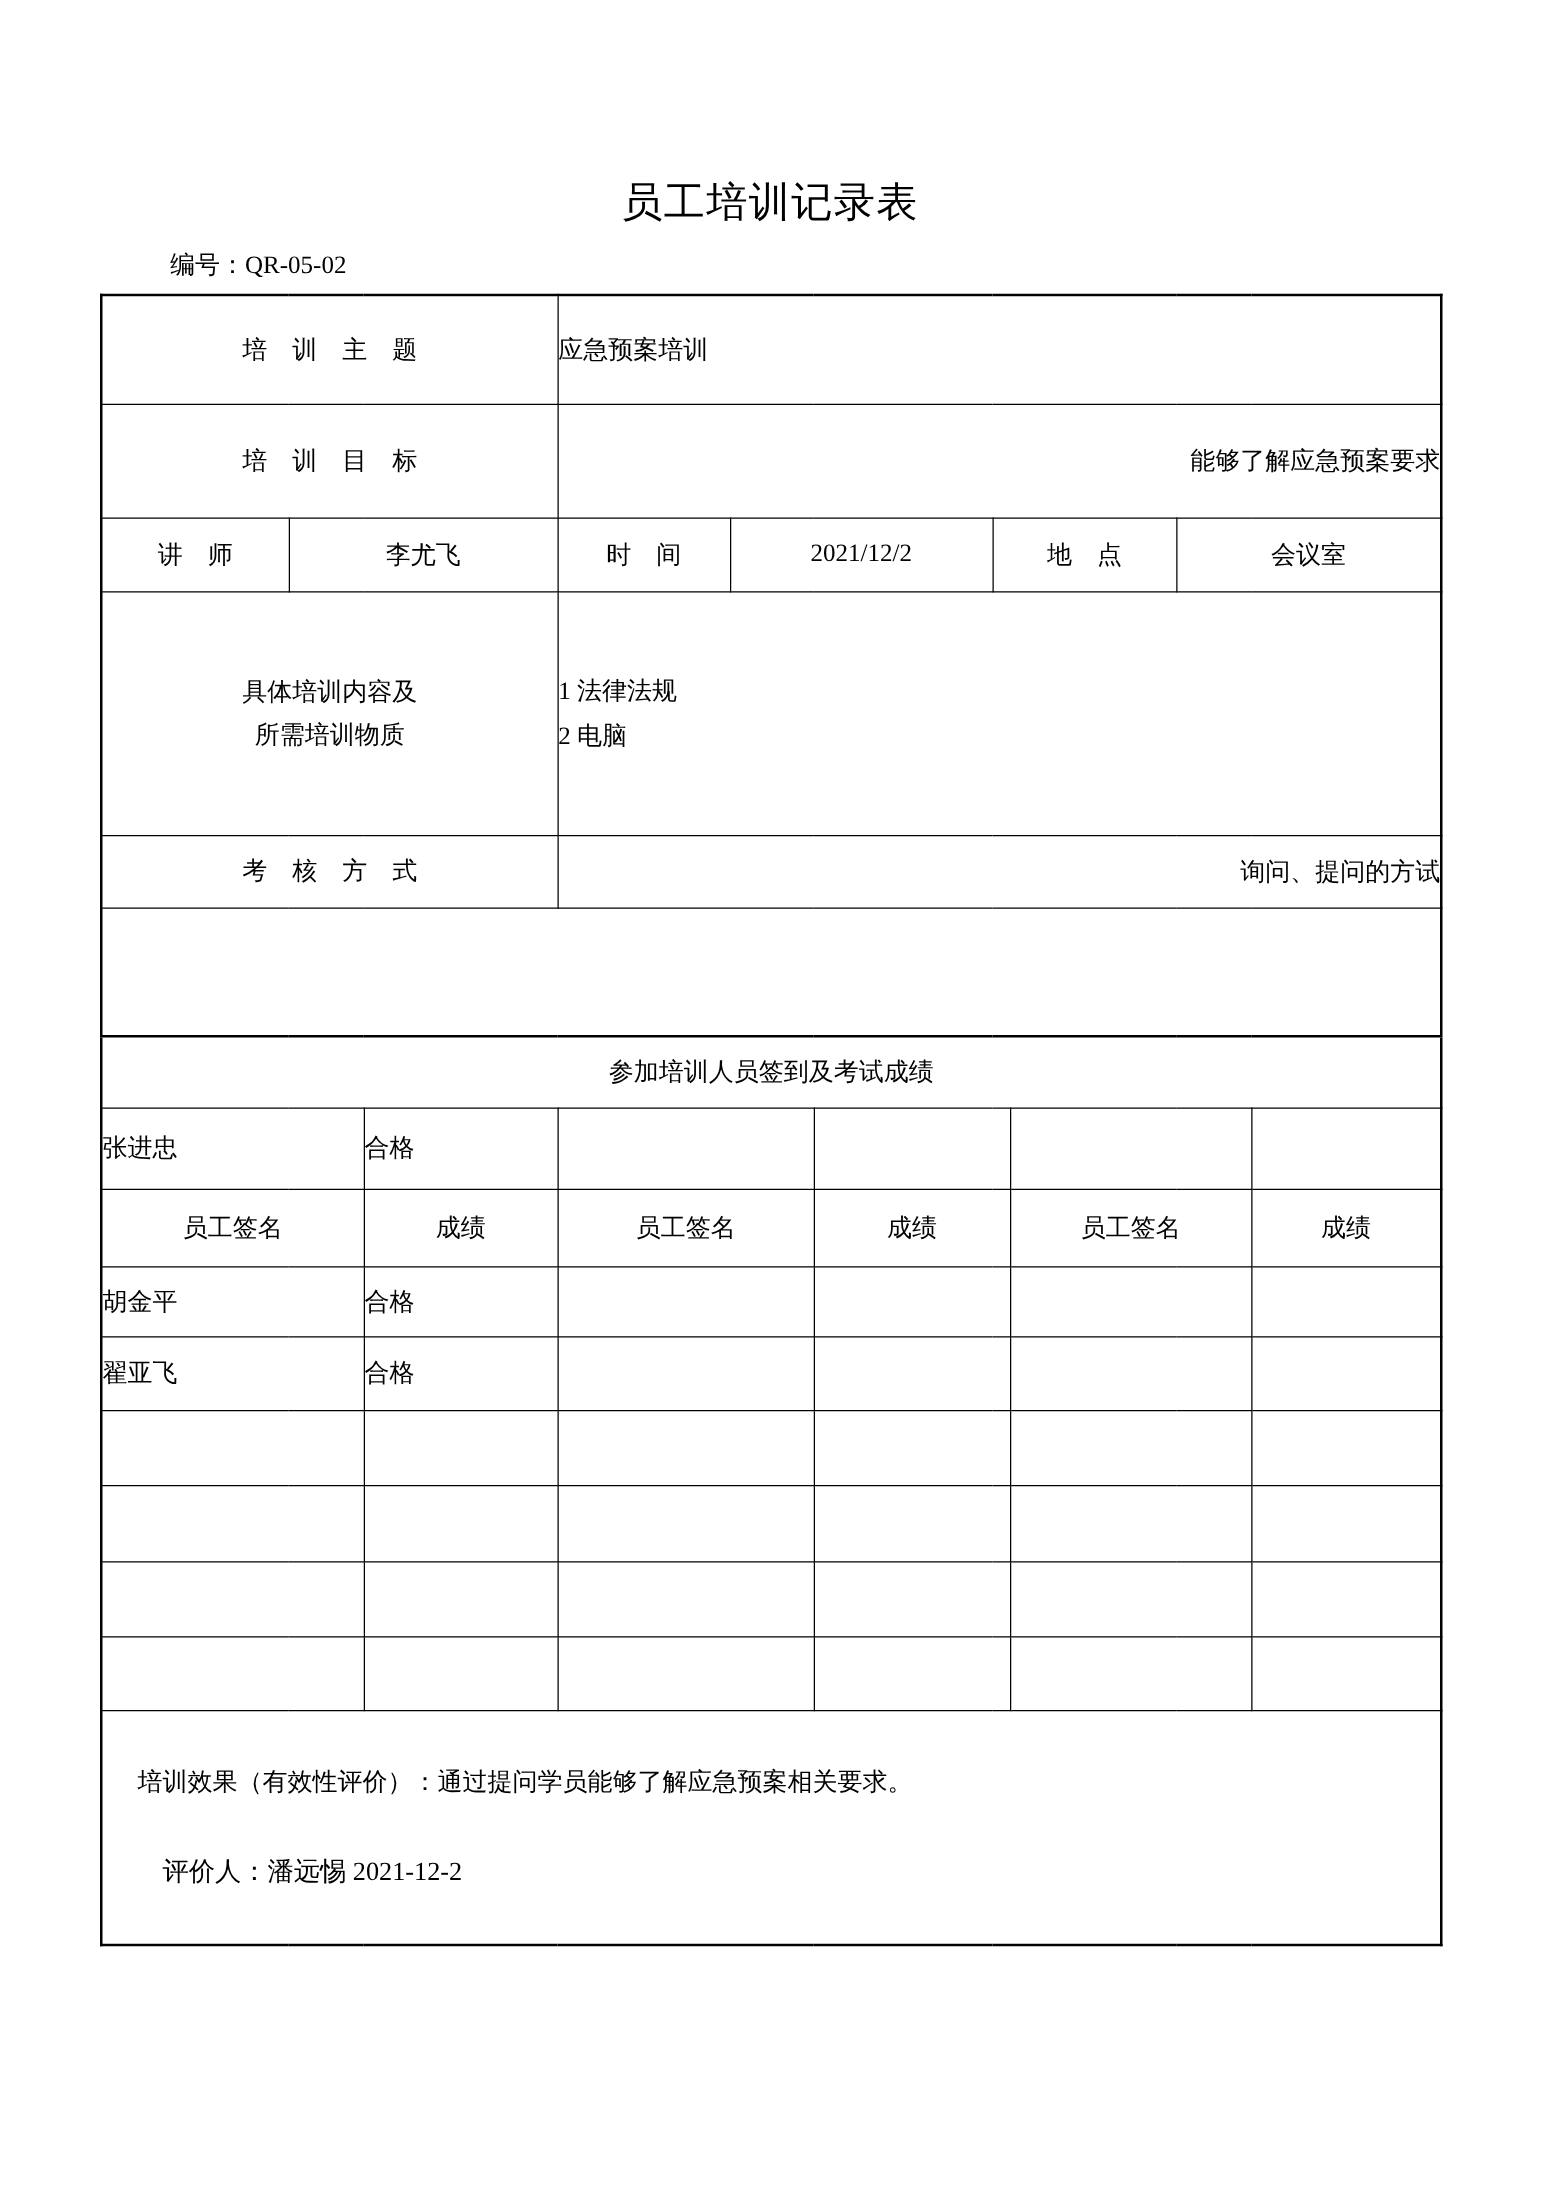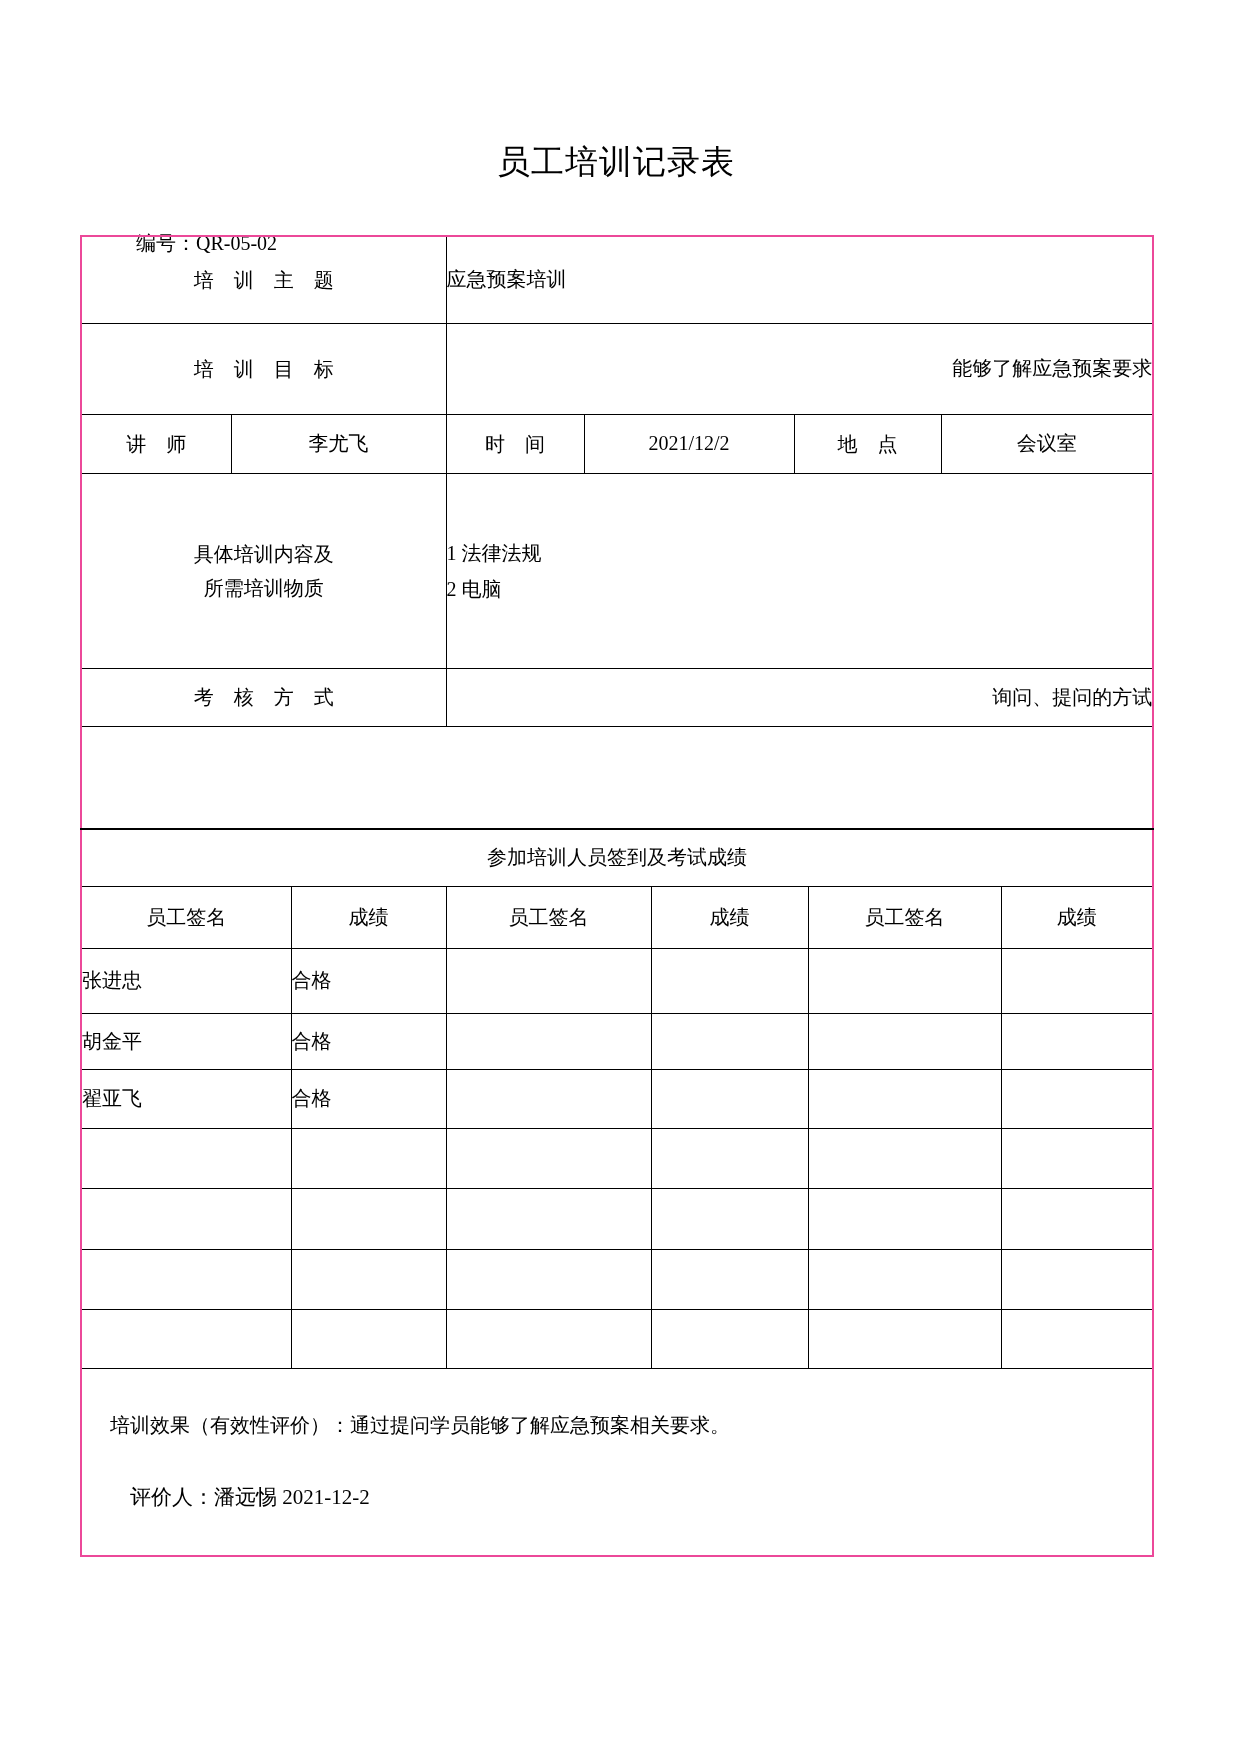--- a/index.html
+++ b/index.html
@@ -8,26 +8,25 @@
     font-family:"Liberation Serif","DejaVu Serif",serif;color:#000;
   }
   .page{position:absolute;inset:0;background:#fff;}
   .doc-title{
     position:absolute;top:140px;left:80px;width:1072px;
     text-align:center;font-size:33px;font-weight:normal;letter-spacing:1px;
   }
   .doc-number{
     position:absolute;top:198px;left:136px;font-size:20px;
     font-family:"Liberation Serif","DejaVu Serif",serif;
-    margin-top:32px;
   }
   table.form{
     position:absolute;top:235px;left:80px;width:1072px;
     border-collapse:collapse;table-layout:fixed;
-    border:2px solid #ec4899;
+    border:2px solid #000000;
   }
   table.form td{
     border:1px solid #000;font-size:20px;padding:0;overflow:hidden;
     vertical-align:middle;word-break:break-all;
   }
   td.lab{text-align:center;vertical-align:middle;line-height:1.7;}
   td.val-top{vertical-align:top;padding:6px 10px;text-align:left;}
   td.val-mid{vertical-align:middle;padding:0 10px;text-align:right;}
   td.ctr{text-align:center;vertical-align:middle;}
   td.content-val{vertical-align:top;padding:5px 10px;line-height:36px;text-align:left;}
@@ -98,36 +97,36 @@
     </tr>
 
     <tr style="height:103px">
       <td colspan="10"></td>
     </tr>
 
     <tr style="height:57px" class="section-head">
       <td colspan="10">参加培训人员签到及考试成绩</td>
     </tr>
 
+    <tr style="height:65px">
+      <td colspan="2" class="name-cell">张进忠</td>
+      <td class="score-cell">合格</td>
+      <td colspan="2"></td>
+      <td colspan="2"></td>
+      <td colspan="2"></td>
+      <td></td>
+    </tr>
+
     <tr style="height:62px">
       <td colspan="2" class="ctr">员工签名</td>
       <td class="ctr">成绩</td>
       <td colspan="2" class="ctr">员工签名</td>
       <td colspan="2" class="ctr">成绩</td>
       <td colspan="2" class="ctr">员工签名</td>
       <td class="ctr">成绩</td>
-    </tr>
-
-    <tr style="height:65px">
-      <td colspan="2" class="name-cell">张进忠</td>
-      <td class="score-cell">合格</td>
-      <td colspan="2"></td>
-      <td colspan="2"></td>
-      <td colspan="2"></td>
-      <td></td>
     </tr>
 
     <tr style="height:56px">
       <td colspan="2" class="name-cell">胡金平</td>
       <td class="score-cell score-top">合格</td>
       <td colspan="2"></td>
       <td colspan="2"></td>
       <td colspan="2"></td>
       <td></td>
     </tr>

